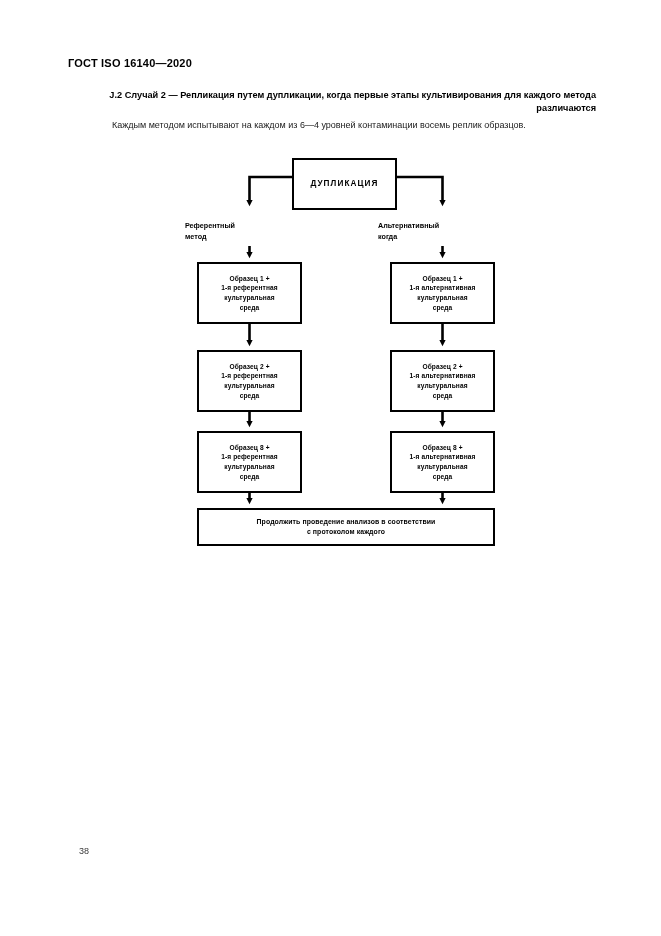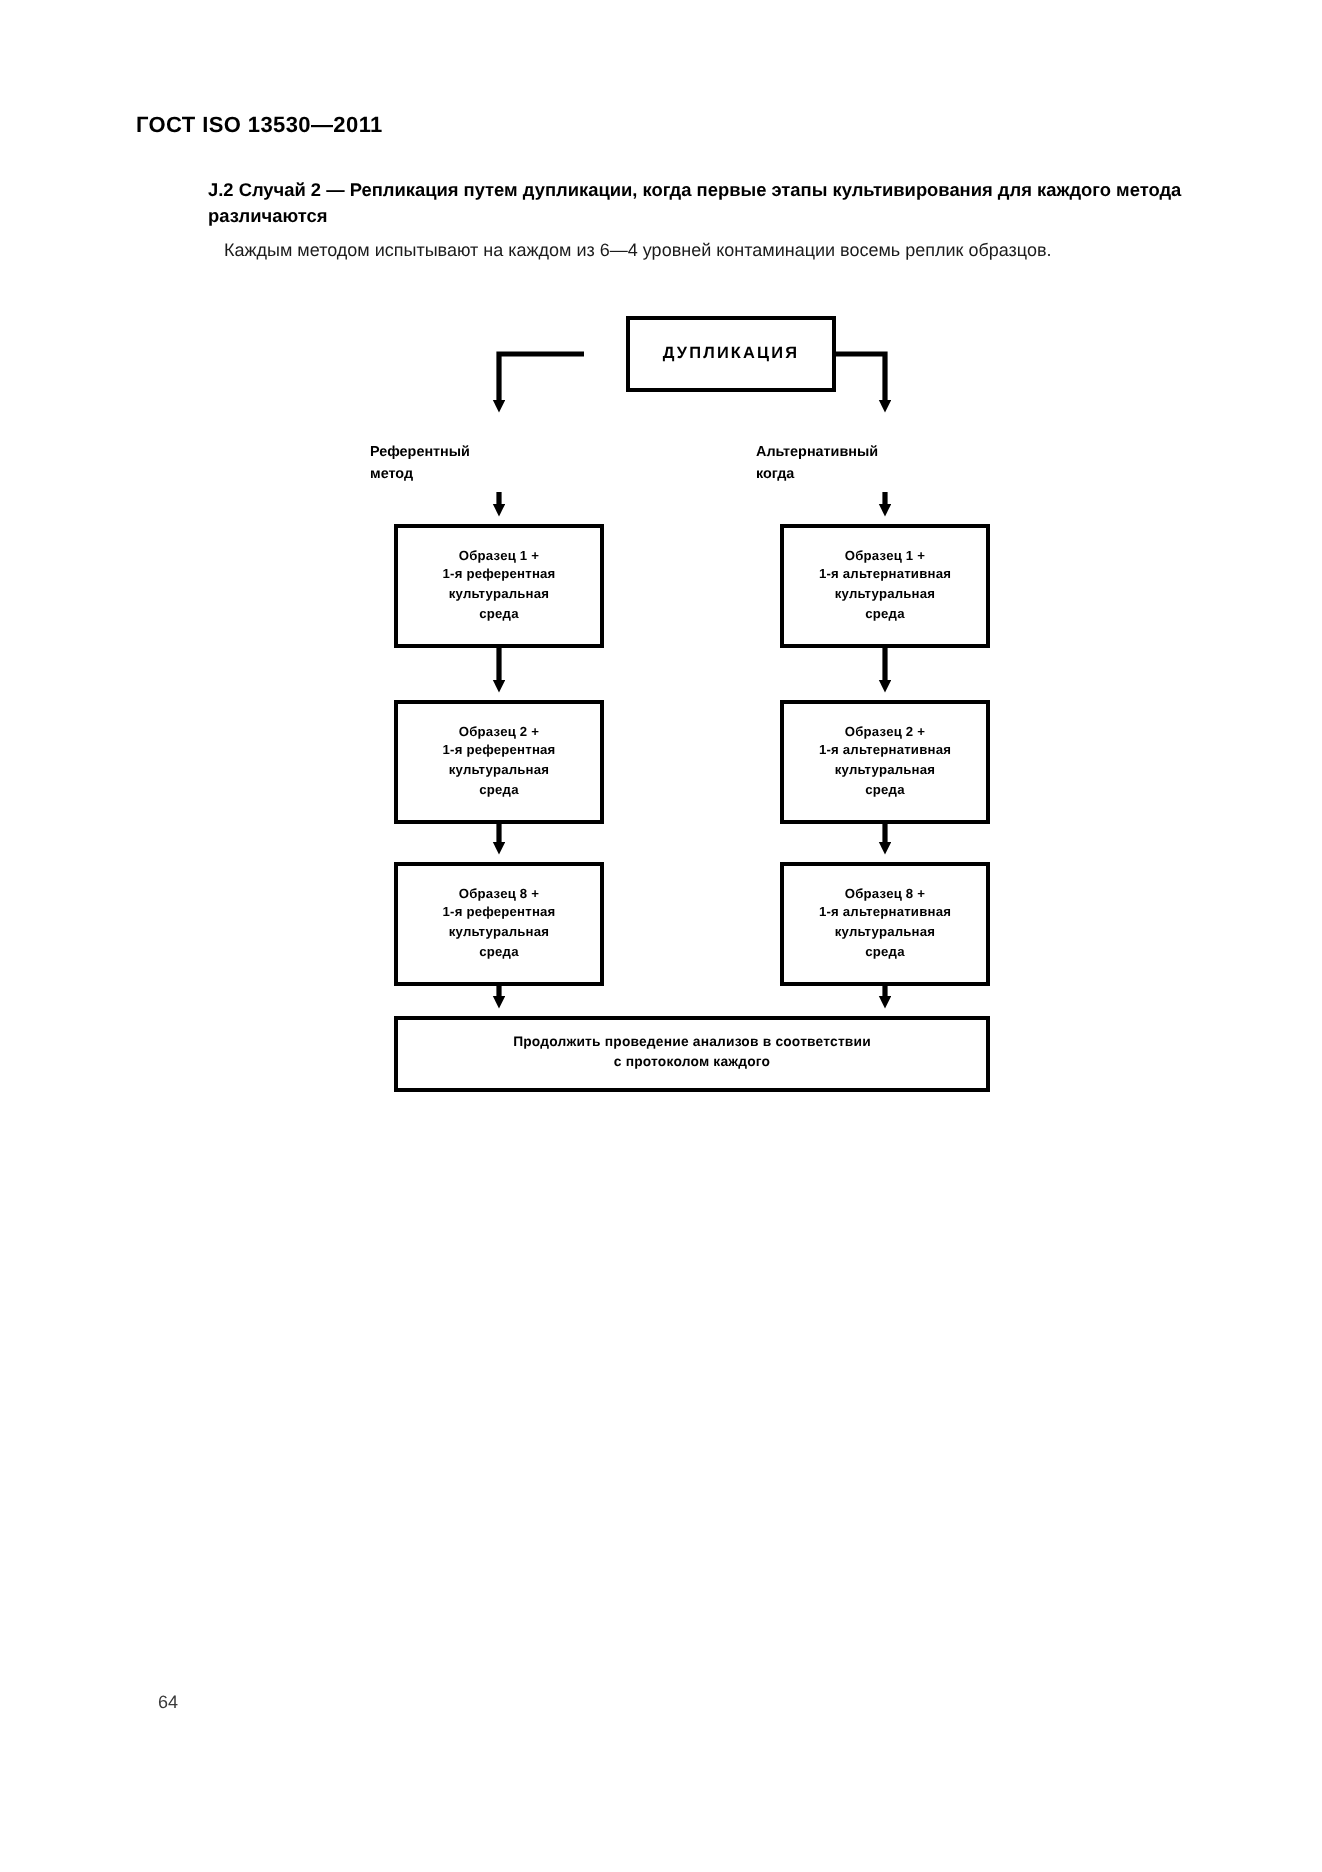--- a/index.html
+++ b/index.html
@@ -29,20 +29,21 @@
 
   
   .clause-heading {
     position: absolute;
     left: 104px;
     top: 89px;
     width: 492px;
     font-size: 9.2px;
     font-weight: bold;
     line-height: 12.6px;
+    text-align: right;
   }
 
   
   .body-paragraph {
     position: absolute;
     left: 112px;
     top: 119px;
     width: 484px;
     font-size: 9px;
     line-height: 12px;
@@ -78,22 +79,21 @@
     line-height: 9.6px;
     letter-spacing: 0.1px;
     padding: 0 3px;
     white-space: pre-line;
   }
 
   .node-root {
     left: 292px;
     top: 158px;
     width: 105px;
-    height: 38px;
-    margin-left: 21px;
+    height: 52px;
   }
   .node-root .node-text {
     font-size: 8.2px;
     letter-spacing: 1.1px;
   }
 
   .node-l1 { left: 197px; top: 262px; width: 105px; height: 62px; }
   .node-l2 { left: 197px; top: 350px; width: 105px; height: 62px; }
   .node-l3 { left: 197px; top: 431px; width: 105px; height: 62px; }
 
@@ -129,21 +129,21 @@
     position: absolute;
     left: 79px;
     top: 846px;
     font-size: 9px;
     color: #3a3a3a;
   }
 </style>
 </head>
 <body>
 
-<div class="doc-header">ГОСТ ISO 13530—2011</div>
+<div class="doc-header">ГОСТ ISO 16140—2020</div>
 
 <div class="clause-heading">J.2  Случай 2 — Репликация путем дупликации, когда первые этапы культивирования для каждого метода различаются</div>
 
 <div class="body-paragraph">Каждым методом испытывают на каждом из 6—4  уровней контаминации восемь реплик образцов.</div>
 
 <div class="diagram">
   <svg width="661" height="936" viewBox="0 0 661 936">
     <defs>
       <marker id="arrowhead" markerWidth="7" markerHeight="7" refX="3.2" refY="3.2" orient="auto" markerUnits="userSpaceOnUse">
         <path d="M0,0 L6.4,3.2 L0,6.4 z" fill="#000000"></path>
@@ -214,13 +214,13 @@
 культуральная
 среда</span>
   </div>
 
   <div class="node node-final">
     <span class="node-text">Продолжить проведение анализов в соответствии
 с протоколом каждого</span>
   </div>
 </div>
 
-<div class="page-number">64</div>
+<div class="page-number">38</div>
 
 </body></html>

